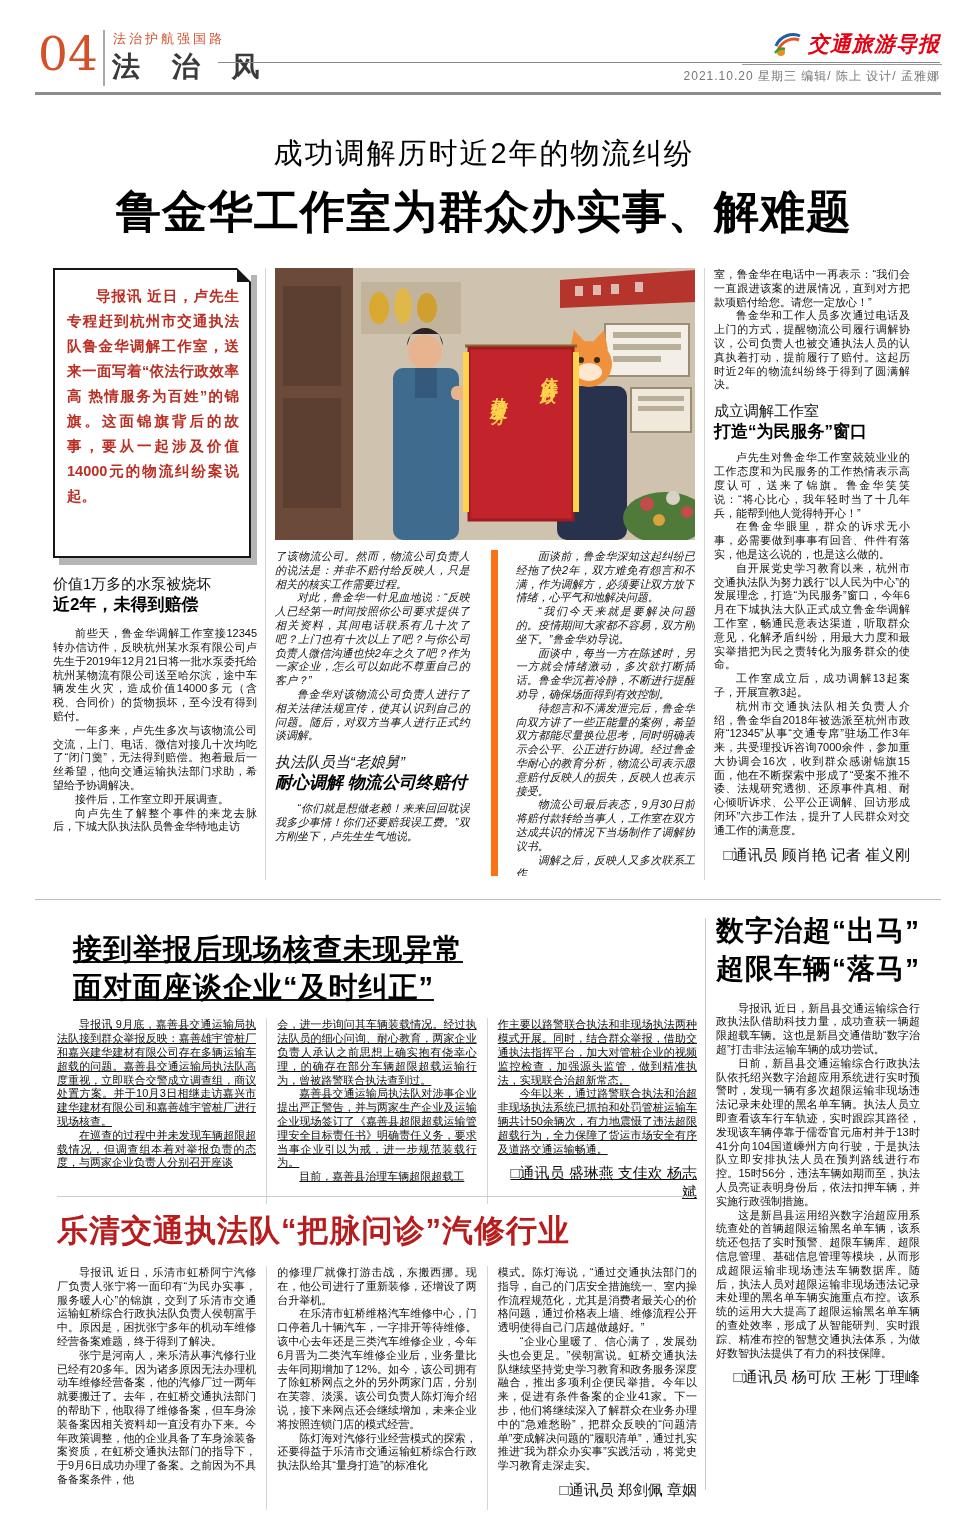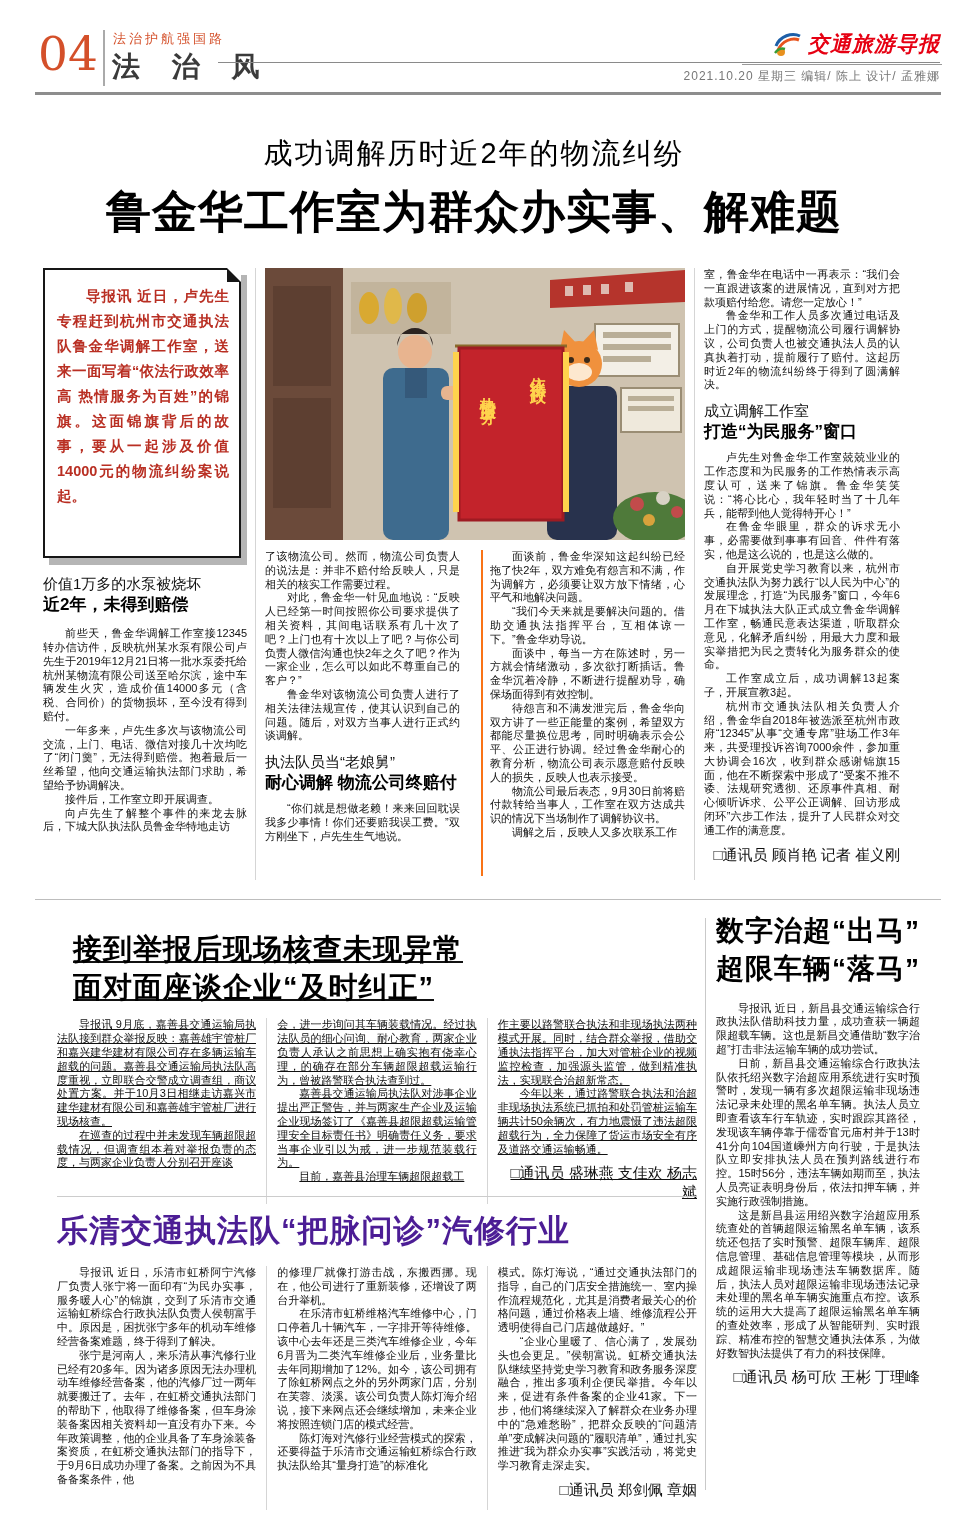--- a/index.html
+++ b/index.html
@@ -24,43 +24,43 @@
 
   
   .body-text p { text-align:justify; text-indent:2em; font-size:11px; line-height:13.8px; color:#101010; }
   .body-text p.cont { text-indent:0; }
   .subhead { margin:9px 0 7px; }
   .subhead .s1 { font-size:15px; color:#111; line-height:1.35; }
   .subhead .s2 { font-size:17px; font-weight:bold; color:#000; line-height:1.35; }
   .byline { text-align:right; font-size:15px; margin-top:8px; color:#111; }
 
   
-  #lead { position:absolute; left:43px; top:128px; width:862px; height:768px; overflow:hidden; }
+  #lead { position:absolute; left:53px; top:128px; width:862px; height:768px; overflow:hidden; }
   #lead-kicker { text-align:center; font-size:29px; color:#000; letter-spacing:2px; margin-top:6px; }
   #lead-headline { text-align:center; font-size:45px; font-weight:900; color:#000; letter-spacing:1px; margin-top:8px; }
   #lead-cols { display:flex; margin-top:26px; height:612px; }
   #lead-col-left { width:204px; overflow:hidden; }
-  #lead-col-mid { width:440px; padding:0 9px; margin-left:8px; border-left:1px solid #d5d5d5; border-right:1px solid #d5d5d5; }
+  #lead-col-mid { width:440px; padding:0 9px; margin-left:8px; border-left:1px solid #d5d5d5; border-right:1px solid #d5d5d5;font-style:italic; }
   #lead-col-right { width:205px; padding-left:9px; overflow:hidden; }
 
   #intro-box { position:relative; width:198px; height:290px; border:2px solid #161616;
     background:#fff; box-shadow:6px 7px 0 #b5b5b5; padding:14px 10px 10px 12px; }
   #intro-box .txt { font-size:14.5px; font-weight:bold; color:#b92f23; line-height:1.72;
     text-align:justify; text-indent:2em; }
   #intro-box .fold { position:absolute; right:-2px; top:-2px; width:0; height:0;
     border-top:14px solid #fff; border-left:14px solid #161616; }
 
   
   #photo { position:relative; width:420px; height:272px; background:#cfc3b0; overflow:hidden; }
   .vtext { position:absolute; writing-mode:vertical-rl; text-orientation:upright;
     color:#ffd34d; font-weight:bold; font-size:16px; letter-spacing:4px;
     font-family:"Liberation Serif","DejaVu Serif",serif; }
   #mid-cols { display:flex; margin-top:10px; height:326px; overflow:hidden; }
   #mid-cols .mcol { width:50%; overflow:hidden; }
-  #mid-cols .mcol + .mcol { border-left:2px solid #f97316; padding-left:7px;margin-left:12px; }
+  #mid-cols .mcol + .mcol { border-left:7px solid #f97316; padding-left:18px;margin-left:12px; }
   #mid-cols .mcol:first-child { padding-right:9px; }
 
   
   #lead-left-sub { margin:16px 0 10px; }
   #lead-left-sub .s1 { font-size:15px; }
   #lead-left-sub .s2 { font-size:17px; font-weight:bold; }
 
   
   #divider1 { position:absolute; left:35px; top:899px; width:906px; height:1px; background:#bdbdbd; }
   #vdiv-bottom { position:absolute; left:705px; top:918px; width:1px; height:572px; background:#c9c9c9; }
@@ -68,21 +68,21 @@
 
   
   #article2 { position:absolute; left:57px; top:931px; width:640px; height:280px; overflow:hidden;text-decoration:underline; }
   #a2-headline { font-size:29px; font-weight:900; line-height:1.3; color:#000; padding-left:16px; letter-spacing:1px; }
   #a2-cols { display:flex; margin-top:12px; height:186px; }
   .tri-col { flex:1; overflow:hidden; }
   .tri-col + .tri-col { border-left:1px solid #d5d5d5; margin-left:10px; padding-left:10px; }
 
   
   #article3 { position:absolute; left:57px; top:1210px; width:640px; height:300px; overflow:hidden; }
-  #a3-headline { font-size:31px; font-weight:900; color:#4c1d95; letter-spacing:1px; }
+  #a3-headline { font-size:31px; font-weight:900; color:#b91c1c; letter-spacing:1px; }
   #a3-cols { display:flex; margin-top:14px; height:250px; }
 
   
   #article4 { position:absolute; left:716px; top:912px; width:204px; height:596px; overflow:hidden; }
   #a4-headline { font-size:28px; font-weight:900; line-height:1.35; color:#000; letter-spacing:1px; }
   #a4-body { margin-top:14px; }
 </style>
 </head>
 <body>
 
@@ -193,21 +193,21 @@
             <p>对此，鲁金华一针见血地说：“反映人已经第一时间按照你公司要求提供了相关资料，其间电话联系有几十次了吧？上门也有十次以上了吧？与你公司负责人微信沟通也快2年之久了吧？作为一家企业，怎么可以如此不尊重自己的客户？”</p>
             <p>鲁金华对该物流公司负责人进行了相关法律法规宣传，使其认识到自己的问题。随后，对双方当事人进行正式约谈调解。</p>
             <div class="subhead">
               <div class="s1">执法队员当“老娘舅”</div>
               <div class="s2">耐心调解 物流公司终赔付</div>
             </div>
             <p>“你们就是想做老赖！来来回回耽误我多少事情！你们还要赔我误工费。”双方刚坐下，卢先生生气地说。</p>
           </div>
           <div class="mcol body-text">
             <p>面谈前，鲁金华深知这起纠纷已经拖了快2年，双方难免有怨言和不满，作为调解方，必须要让双方放下情绪，心平气和地解决问题。</p>
-            <p>“我们今天来就是要解决问题的。借助交通执法指挥平台，互相体谅一下。”鲁金华劝导说。</p>
+            <p>“我们今天来就是要解决问题的。疫情期间大家都不容易，双方刚坐下。”鲁金华劝导说。</p>
             <p>面谈中，每当一方在陈述时，另一方就会情绪激动，多次欲打断插话。鲁金华沉着冷静，不断进行提醒劝导，确保场面得到有效控制。</p>
             <p>待怨言和不满发泄完后，鲁金华向双方讲了一些正能量的案例，希望双方都能尽量换位思考，同时明确表示会公平、公正进行协调。经过鲁金华耐心的教育分析，物流公司表示愿意赔付反映人的损失，反映人也表示接受。</p>
             <p>物流公司最后表态，9月30日前将赔付款转给当事人，工作室在双方达成共识的情况下当场制作了调解协议书。</p>
             <p>调解之后，反映人又多次联系工作</p>
           </div>
         </div>
       </div>
 
       <div id="lead-col-right" class="body-text">
         <p class="cont">室，鲁金华在电话中一再表示：“我们会一直跟进该案的进展情况，直到对方把款项赔付给您。请您一定放心！”</p>

